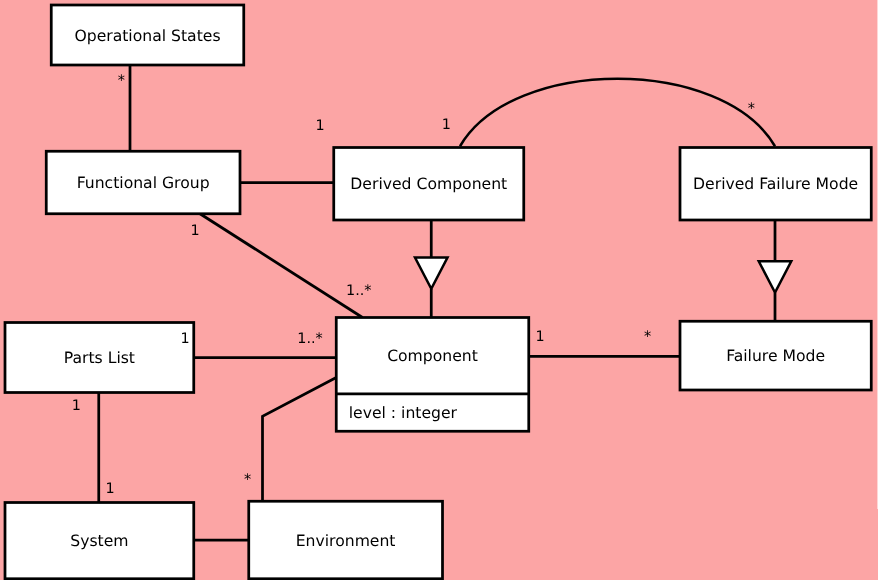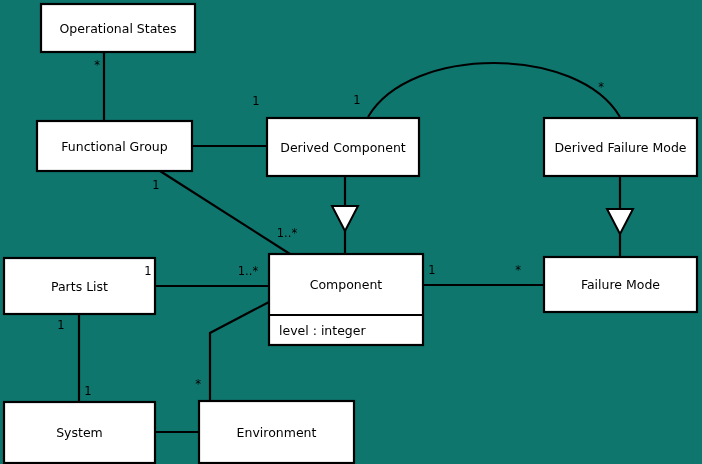--- a/index.html
+++ b/index.html
@@ -4,21 +4,21 @@
 <style>
   html, body {
     margin: 0;
     padding: 0;
     background: #ffffff;
   }
   #diagram-root {
     position: relative;
     width: 702px;
     height: 464px;
-    background: #0f766e;
+    background: #fca5a5;
     font-family: "DejaVu Sans", sans-serif;
     overflow: hidden;
   }
   #uml-svg {
     position: absolute;
     left: 0;
     top: 0;
     width: 702px;
     height: 464px;
   }

